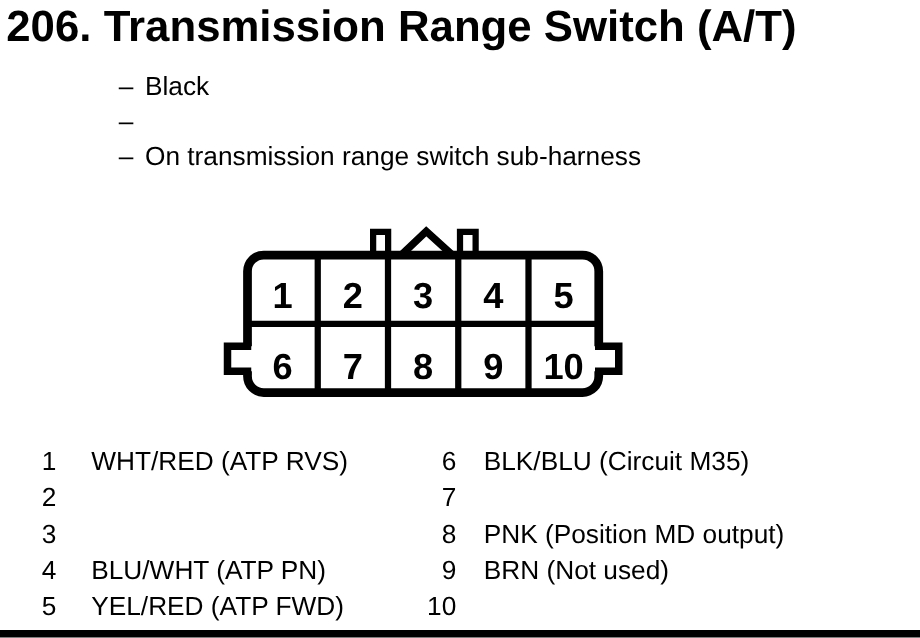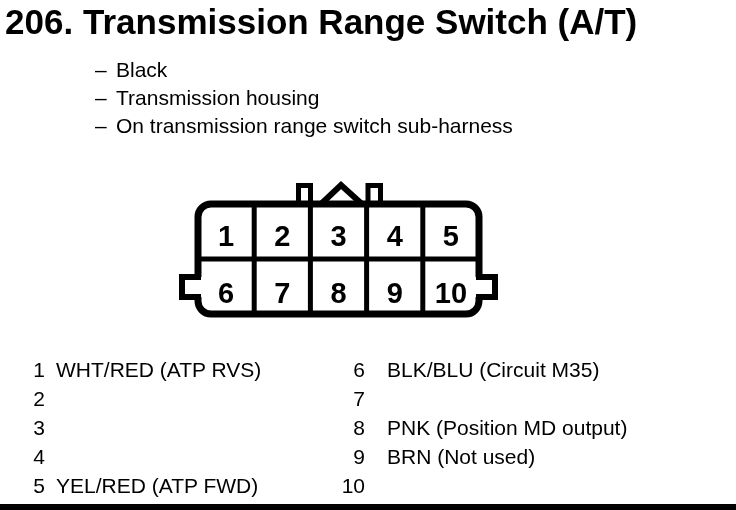--- a/index.html
+++ b/index.html
@@ -23,21 +23,21 @@
   .bullet-row { display: flex; white-space: nowrap; }
   .bullet-dash { width: 21px; }
   .connector-svg { position: absolute; left: 160px; top: 170px; }
   .pin-col { position: absolute; font-size: 21px; }
   .pin-col-left  { left: 0px;   top: 355px; }
   .pin-col-right { left: 300px; top: 355px; }
   .pin-row { display: flex; height: 29px; line-height: 29px; white-space: nowrap; }
   .pin-num { text-align: right; }
   .pin-col-left  .pin-num { width: 45px; }
   .pin-col-right .pin-num { width: 65px; }
-  .pin-col-left  .pin-desc { margin-left: 11px; }
+  .pin-col-left  .pin-desc { margin-left: 28px; }
   .pin-col-right .pin-desc { margin-left: 22px; }
   .bottom-rule {
     position: absolute; left: 0; top: 504px;
     width: 736px; height: 6px; background: #000000;
   }
   svg text {
     font-family: "Liberation Sans", sans-serif;
     font-size: 29px; font-weight: bold; fill: #000000;
   }
 </style>
@@ -48,21 +48,20 @@
   <span class="title-num">206.</span><span>Transmission Range Switch (A/T)</span>
 </div>
 
 <div class="bullet-list">
   <div class="bullet-row">
     <span class="bullet-dash">–</span>
     <span>Black</span>
   </div>
   <div class="bullet-row">
     <span class="bullet-dash">–</span>
-    <span>Transmission housing</span>
   </div>
   <div class="bullet-row">
     <span class="bullet-dash">–</span>
     <span>On transmission range switch sub-harness</span>
   </div>
 </div>
 
 <svg class="connector-svg" width="360" height="160" viewBox="160 170 360 160">
 
   <path d="M 320 205 L 341 185 L 363 205" fill="#ffffff" stroke="#000000" stroke-width="6"></path>
@@ -109,20 +108,21 @@
     <span class="pin-desc">WHT/RED (ATP RVS)</span>
   </div>
   <div class="pin-row">
     <span class="pin-num">2</span>
   </div>
   <div class="pin-row">
     <span class="pin-num">3</span>
   </div>
   <div class="pin-row">
     <span class="pin-num">4</span>
+    <span class="pin-desc">BLU/WHT (ATP PN)</span>
   </div>
   <div class="pin-row">
     <span class="pin-num">5</span>
     <span class="pin-desc">YEL/RED (ATP FWD)</span>
   </div>
 </div>
 
 <div class="pin-col pin-col-right">
   <div class="pin-row">
     <span class="pin-num">6</span>

